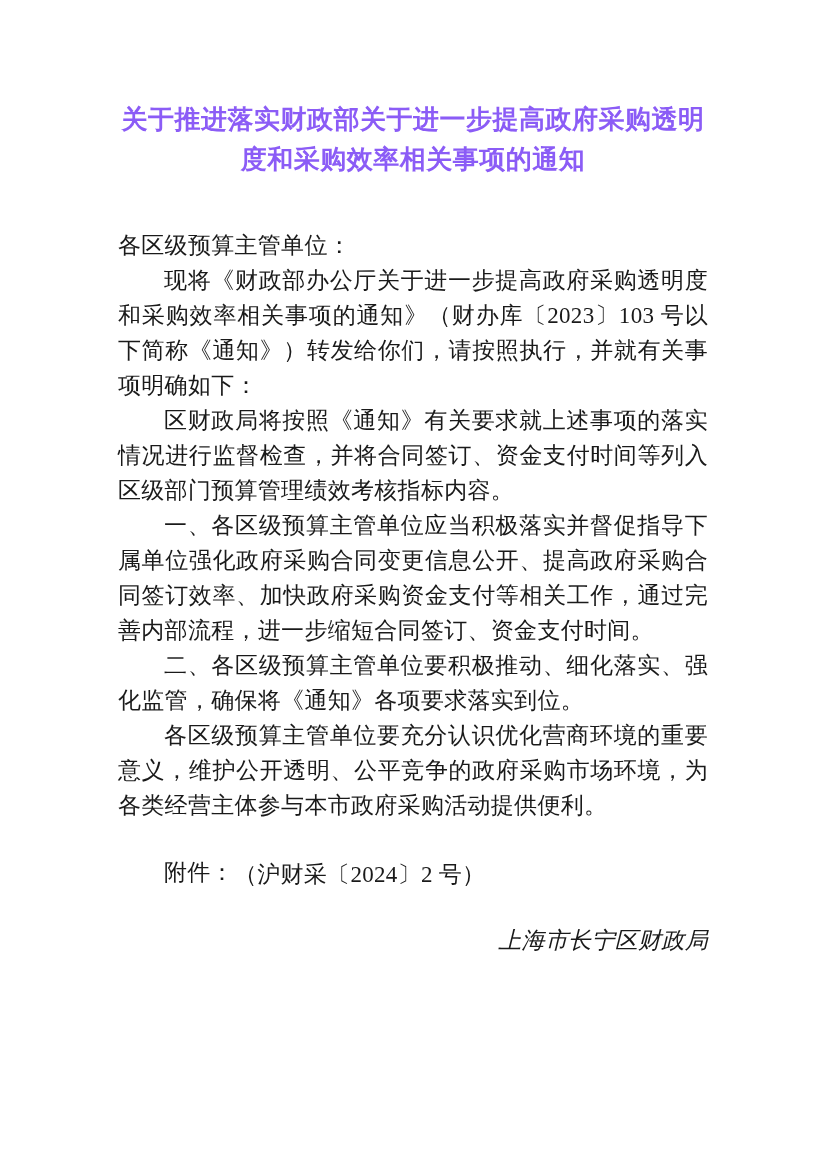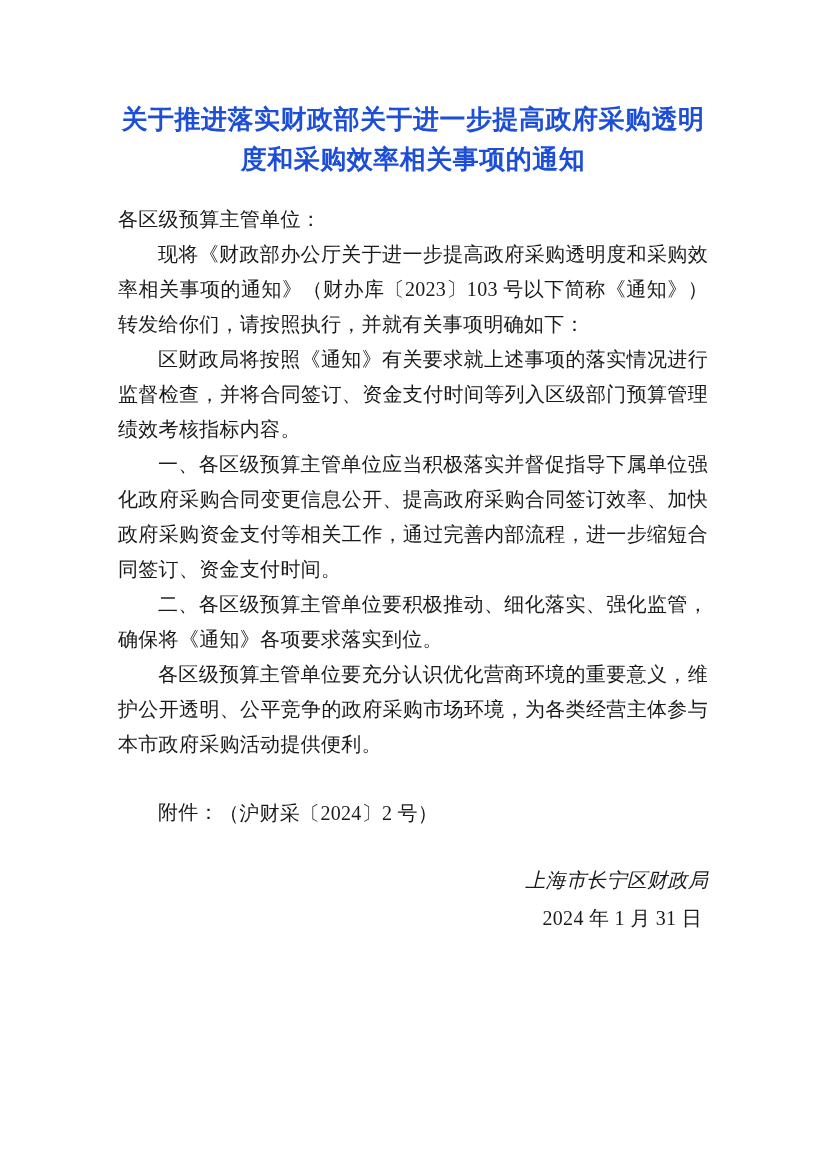--- a/index.html
+++ b/index.html
@@ -19,27 +19,27 @@
     box-sizing: border-box;
   }
   .doc-title {
     padding-top: 100px;
     width: 586px;
     margin: 0 auto;
     font-size: 26px;
     line-height: 40px;
     font-weight: bold;
     text-align: center;
-    color: #1d4ed8;
+    color: #8b5cf6;
     letter-spacing: 0.5px;
   }
   .content {
     width: 590px;
-    margin: 22px auto 0 auto;
-    font-size: 20px;
+    margin: 48px auto 0 auto;
+    font-size: 23px;
     line-height: 35px;
     text-align: justify;
     letter-spacing: 0.3px;
   }
   .salutation {
     text-indent: 0;
   }
   .content p {
     margin: 0;
     text-indent: 2em;
@@ -98,17 +98,16 @@
 
     <div class="attachment">
       <span class="attachment-label">附件：</span>
       <div class="attachment-content">
         <div class="att-line">（沪财采〔2024〕2 号）</div>
       </div>
     </div>
 
     <div class="signature">
       <div class="issuer">上海市长宁区财政局</div>
-      <div class="date">2024 年 1 月 31 日</div>
     </div>
 
   </div>
 </div>
 
 </body></html>

